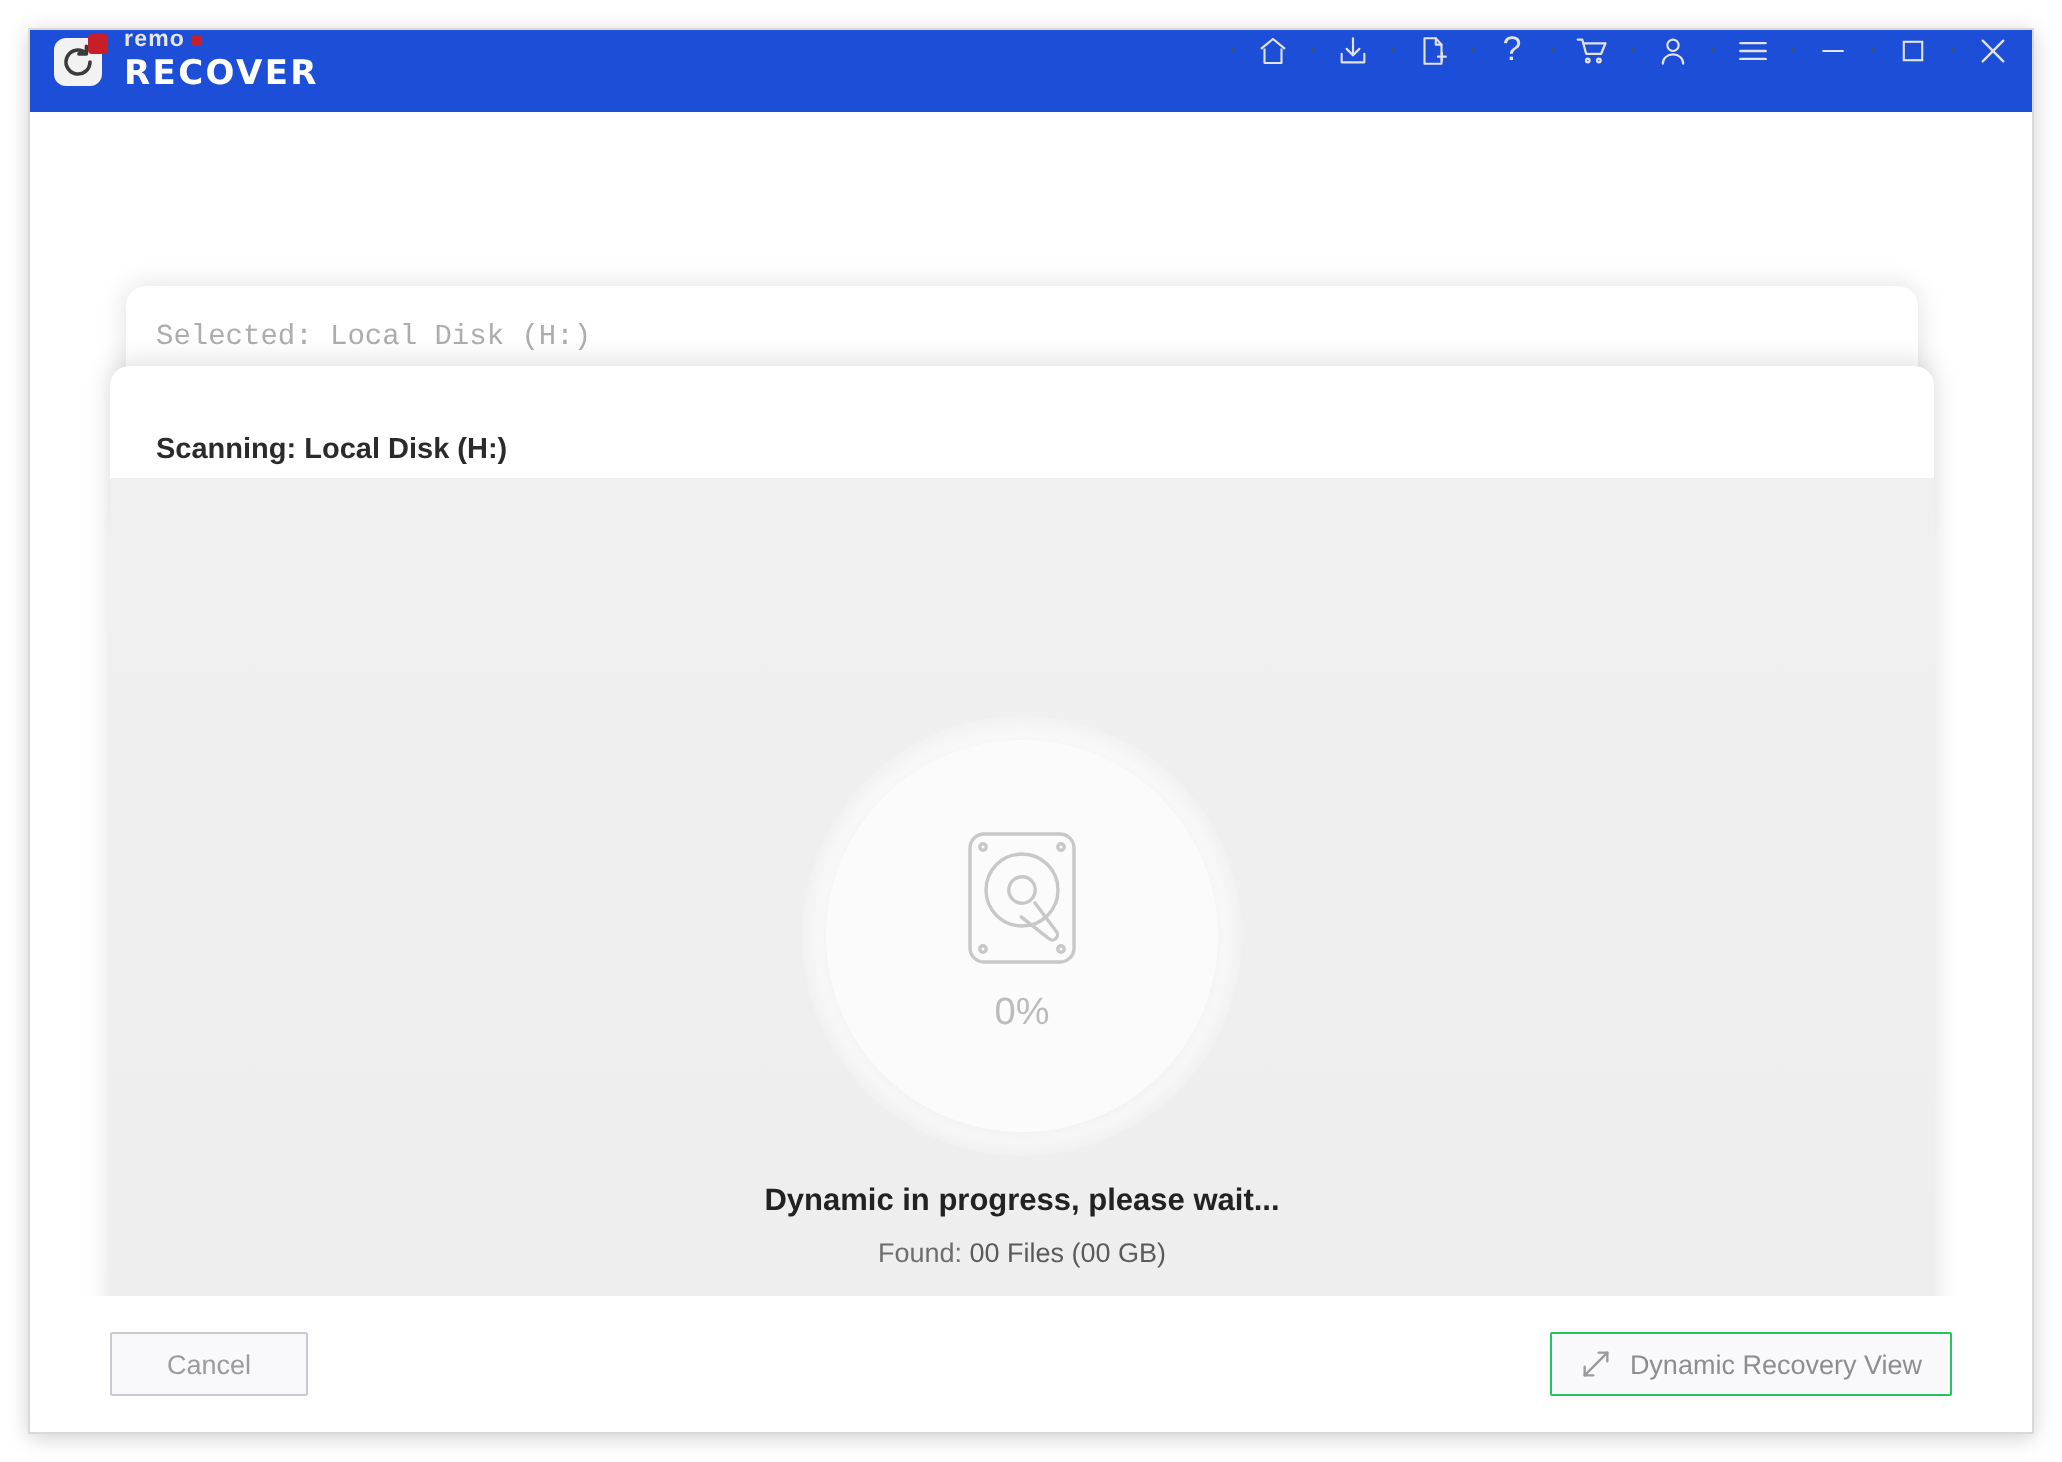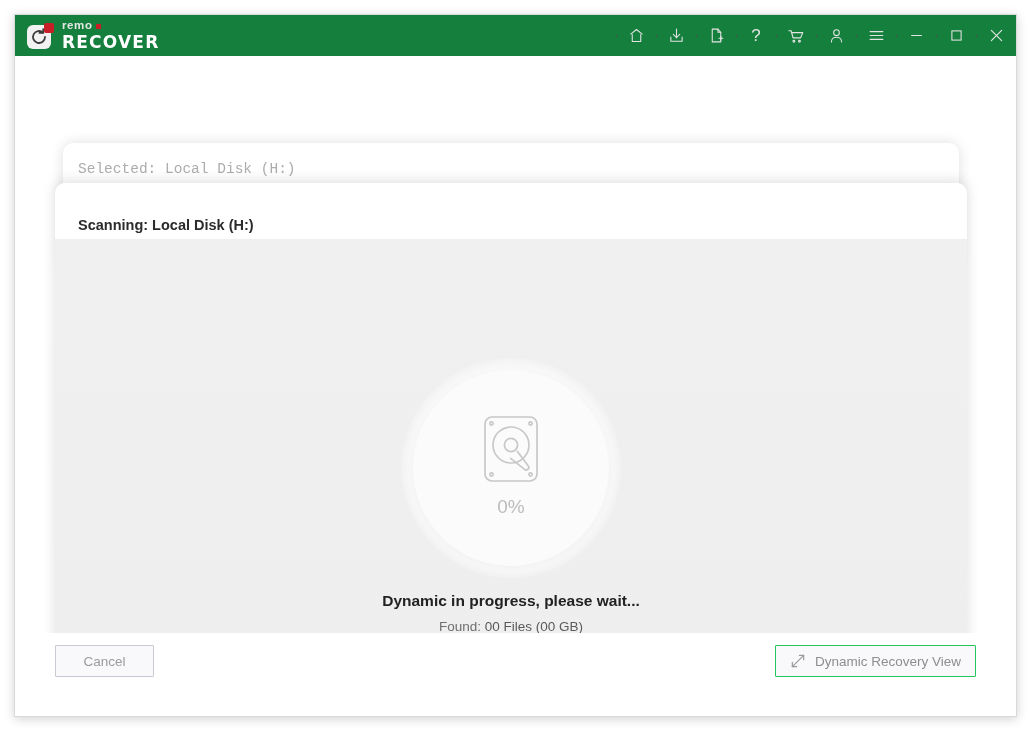--- a/index.html
+++ b/index.html
@@ -23,23 +23,23 @@
     box-shadow: 0 2px 10px rgba(0,0,0,0.18);
     display: flex;
     flex-direction: column;
     overflow: hidden;
   }
 
   
   #title-bar {
     height: 41px;
     min-height: 41px;
-    background: #15803d;
-    display: flex;
-    align-items: center;
+    background: #1d4ed8;
+    display: flex;
+    align-items: flex-start;
     justify-content: space-between;
     position: relative;
   }
 
   .brand {
     display: flex;
     align-items: center;
     gap: 9px;
     padding-left: 12px;
   }
@@ -232,25 +232,26 @@
   }
   .status-line.second { margin-top: 6px; }
   .status-label { color: #6e6e6e; }
   .status-value { color: #5a5a5a; }
 
   
   #footer {
     position: absolute;
     left: 0; right: 0;
     bottom: 0;
-    height: 83px;
-    background: #ffffff;
-    display: flex;
+    height: 68px;
+    background: #ffffff;
+    display: flex;
+    align-items: center;
     justify-content: space-between;
-    padding: 12px 40px;
+    padding: 0 40px;
   }
   #cancel-button {
     width: 99px;
     height: 32px;
     background: #f9f9fc;
     border: 1px solid #c9c9d2;
     color: #9b9b9b;
     font-size: 13.5px;
     font-family: "Liberation Sans", sans-serif;
     border-radius: 1px;

